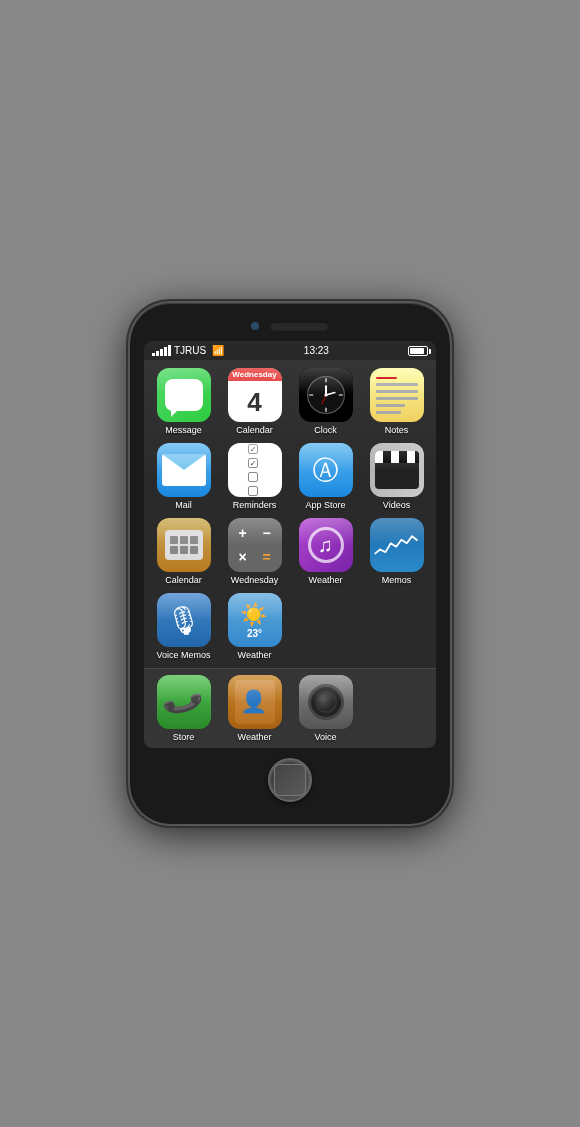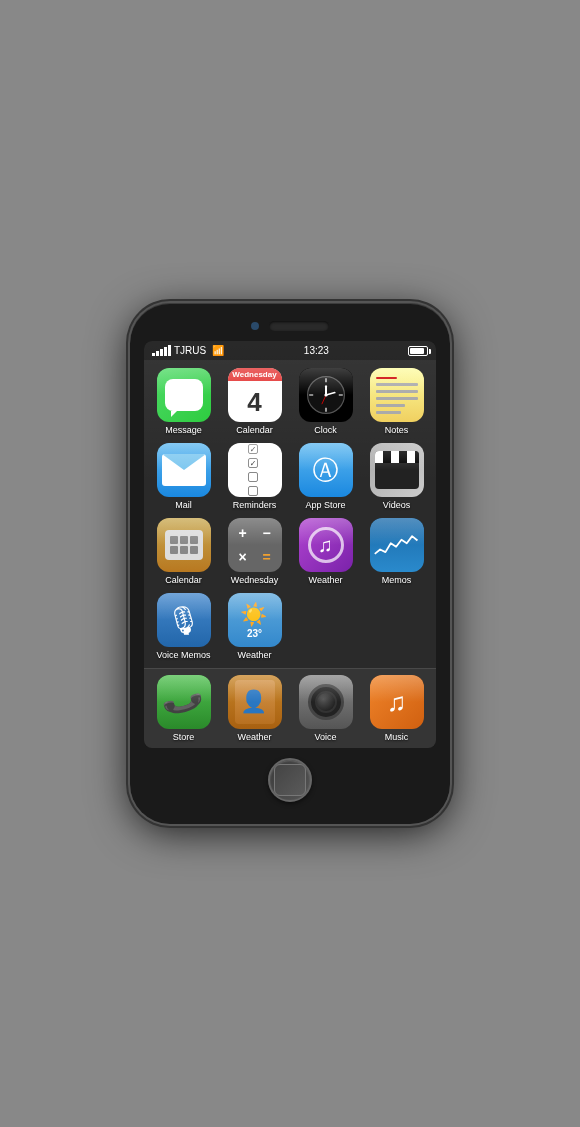--- a/index.html
+++ b/index.html
@@ -573,26 +573,20 @@
 
       <div class="app-item">
         <div class="app-icon icon-camera">
           <div class="cam-outer">
             <div class="cam-inner"></div>
           </div>
         </div>
         <span class="app-label">Voice</span>
       </div>
 
-      <div class="app-item">
-        <div class="app-icon icon-music">
-          <span class="music-note">♫</span>
-        </div>
-        <span class="app-label">Music</span>
-      </div>
 
     </div>
   </div>
 
   <div class="home-button-area">
     <div class="home-button">
       <div class="home-button-inner"></div>
     </div>
   </div>
 </div>

